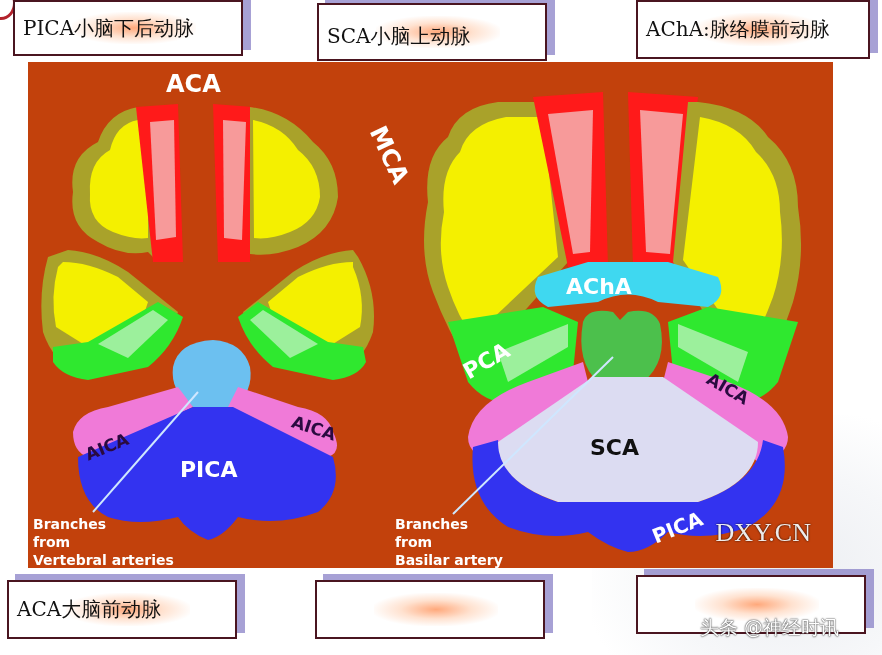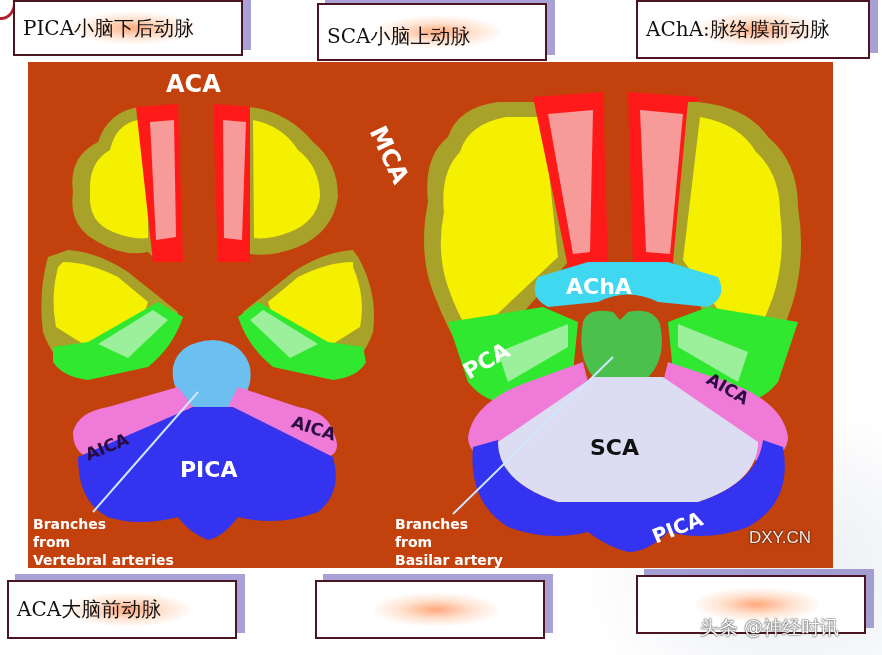--- a/index.html
+++ b/index.html
@@ -34,21 +34,21 @@
     white-space: nowrap; padding-left: 8px; letter-spacing: 0px;
   }
   .diagram {
     position: absolute; left: 28px; top: 62px; width: 805px; height: 506px;
     background: #c2410c;
     overflow: hidden;
   }
   .diagram svg { display: block; }
   .watermark {
     position: absolute; right: 22px; bottom: 20px; color: rgba(255,255,255,0.92);
-    font-family: Liberation Sans, sans-serif; font-size: 17px;
+    font-family: Liberation Serif, serif; font-size: 26px;
     text-shadow: 0 0 2px #000;
   }
 </style>
 </head>
 <body>
 
 <div class="bg-swoosh"></div>
 <div class="corner-ring"></div>
 
 <div class="label-box" style="left:13px; top:0px; width:226px; height:52px;">

